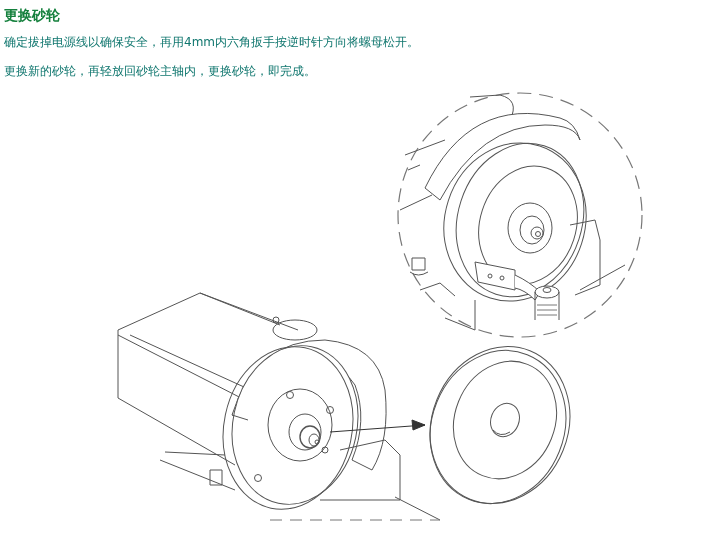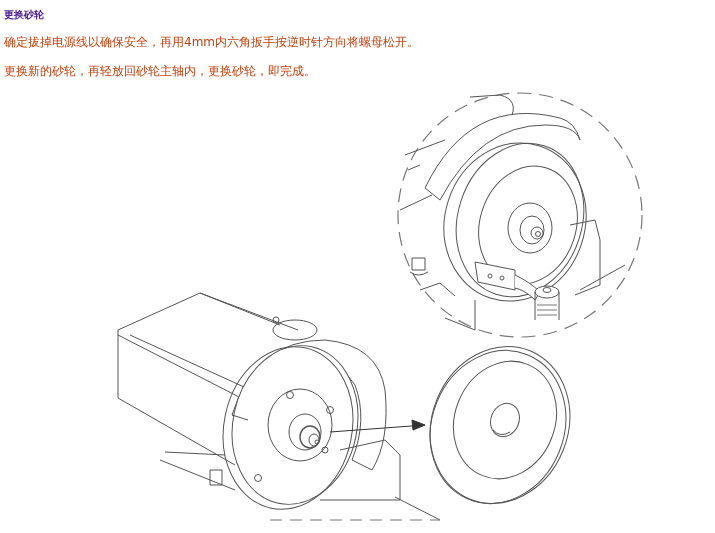--- a/index.html
+++ b/index.html
@@ -12,33 +12,33 @@
       height: 533px;
       position: relative;
       overflow: hidden;
       font-family: "DejaVu Sans", "Liberation Sans", sans-serif;
       color: #333333;
     }
     .heading {
       position: absolute;
       left: 4px;
       top: 5px;
-      font-size: 10px;
+      font-size: 14px;
       font-weight: bold;
       line-height: 20px;
       margin: 0;
-      color: #4c1d95;
+      color: #15803d;
     }
     .para {
       position: absolute;
       left: 4px;
       font-size: 12px;
       line-height: 16px;
       margin: 0;
-      color: #c2410c;
+      color: #0f766e;
       white-space: nowrap;
     }
     .para.p1 { top: 34px; }
     .para.p2 { top: 63px; }
     .figure {
       position: absolute;
       left: 0;
       top: 80px;
       width: 715px;
       height: 453px;

